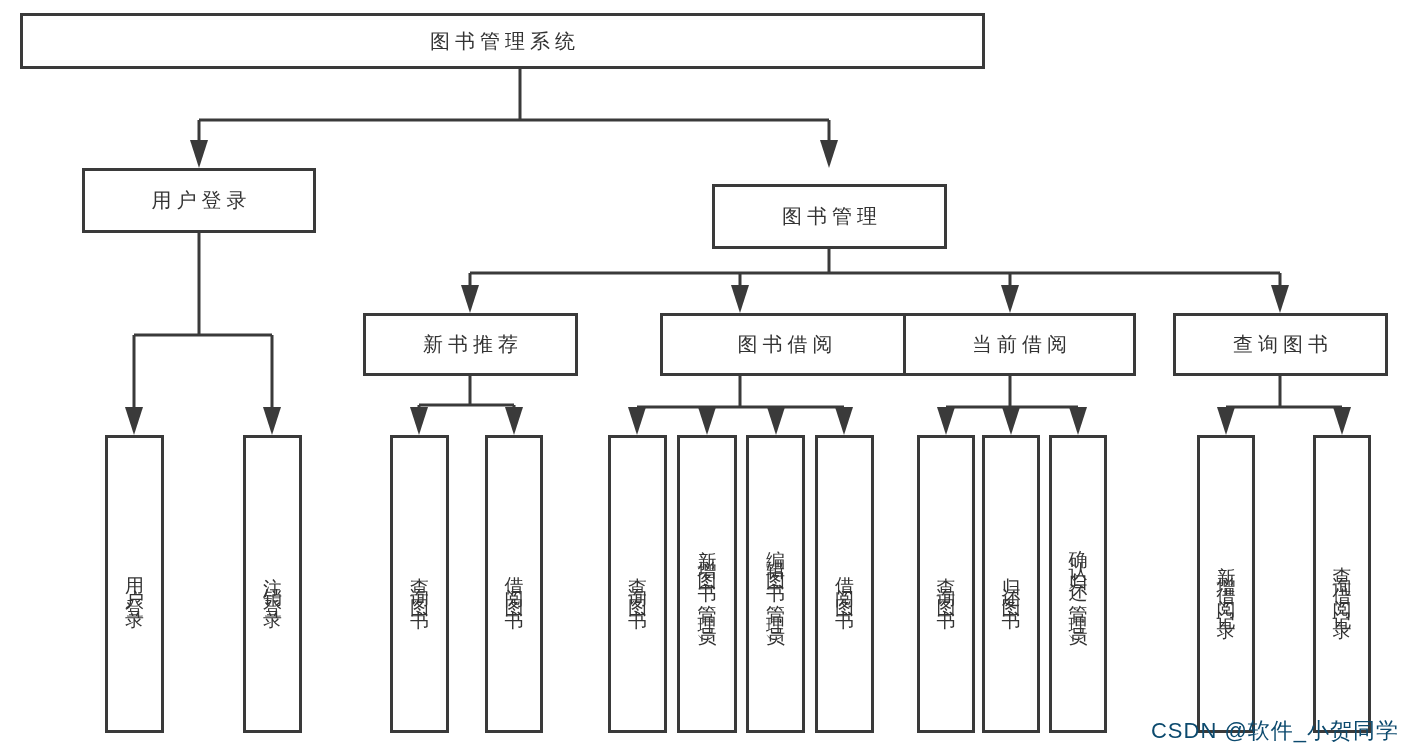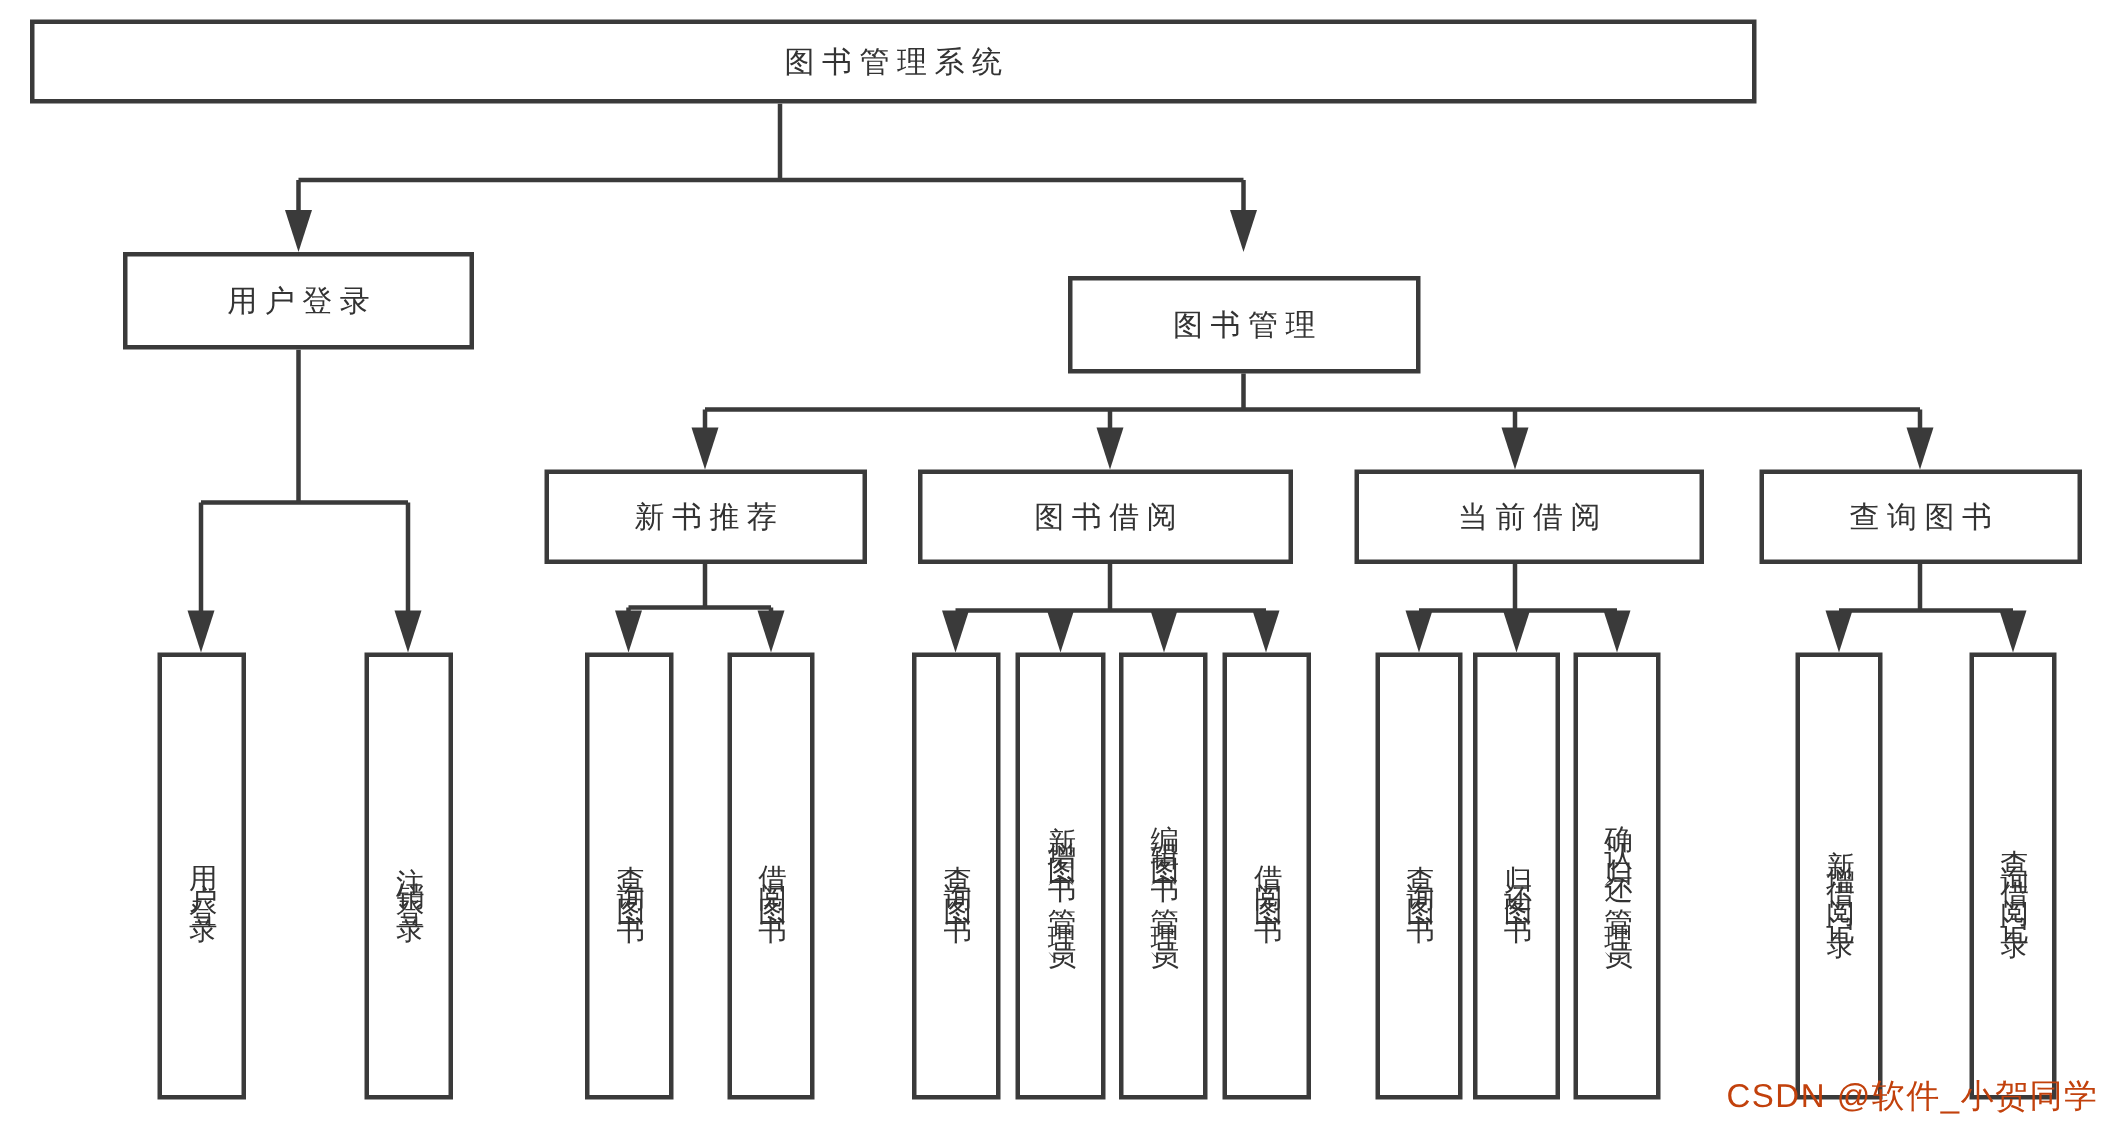--- a/index.html
+++ b/index.html
@@ -20,21 +20,21 @@
     border: 3px solid #3a3a3a;
     display: flex;
     align-items: center;
     justify-content: center;
     font-size: 20px;
     letter-spacing: 5px;
     text-indent: 5px; 
     white-space: nowrap;
     color: #333333;
   }
-  .node.root  { left: 20px;  top: 13px;  width: 1151px; height: 56px; }
+  .node.root  { left: 20px;  top: 13px;  width: 965px; height: 56px; }
   .node.lvl2  { top: 168px; height: 65px; }
   .node.lvl3  { top: 313px; height: 63px; }
   .leaf {
     position: absolute;
     top: 435px;
     height: 298px;
     width: 59px;
     background: #ffffff;
     border: 3px solid #3a3a3a;
     display: flex;
@@ -45,21 +45,21 @@
     font-size: 19px;
     letter-spacing: 11px;
     color: #333333;
   }
   .watermark {
     position: absolute;
     right: 6px;
     bottom: 1px;
     font-size: 22px;
     letter-spacing: 1px;
-    color: #c2410c;
+    color: #0c4a6e;
     pointer-events: none;
   }
 </style>
 </head>
 <body>
 
 <div class="canvas">
 
   <svg class="edges" width="1405" height="747" viewBox="0 0 1405 747" xmlns="http://www.w3.org/2000/svg">
     <g stroke="#3a3a3a" stroke-width="3" fill="none">
@@ -93,21 +93,21 @@
       <polygon points="1333,407 1351,407 1342,435"></polygon>
     </g>
   </svg>
 
   <div class="node root">图书管理系统</div>
 
   <div class="node lvl2" style="left:82px; width:234px;">用户登录</div>
   <div class="node lvl2" style="left:712px; width:235px;margin-top:16px;">图书管理</div>
 
   <div class="node lvl3" style="left:363px; width:215px;">新书推荐</div>
-  <div class="node lvl3" style="left:612px; width:250px;font-family:Liberation Mono, monospace;">图书借阅</div>
+  <div class="node lvl3" style="left:660px; width:250px;font-family:Liberation Mono, monospace;">图书借阅</div>
   <div class="node lvl3" style="left:903px; width:233px;">当前借阅</div>
   <div class="node lvl3" style="left:1173px; width:215px;">查询图书</div>
 
   <div class="leaf" style="left:105px;">用户登录</div>
   <div class="leaf" style="left:243px;">注销登录</div>
 
   <div class="leaf" style="left:390px;">查询图书</div>
   <div class="leaf" style="left:485px; width:58px;">借阅图书</div>
 
   <div class="leaf" style="left:608px;">查询图书</div>

